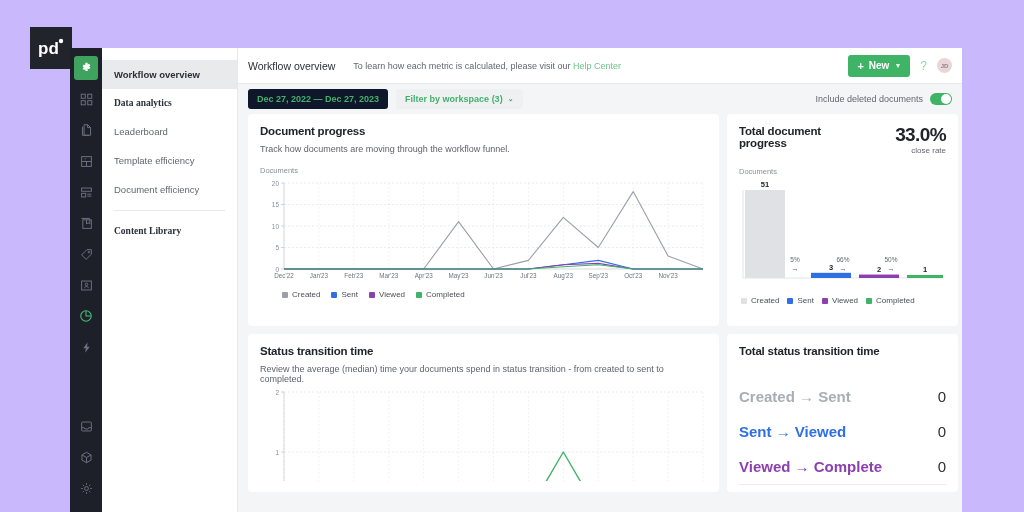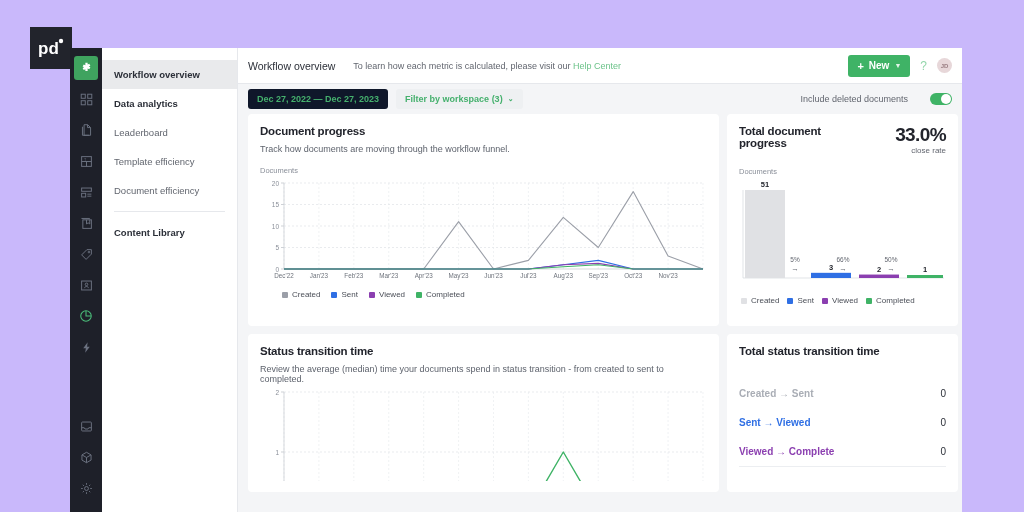--- a/index.html
+++ b/index.html
@@ -47,21 +47,21 @@
     padding-top:12px;
   }
   .subnav-title {
     font-size:13px; font-weight:bold; color:#2b2f38;
     padding:8px 12px 14px 12px; letter-spacing:-.1px;
   }
   .nav-item {
     font-size:9.5px; padding:9px 12px; color:#62666f;
     white-space:nowrap;
   }
-  .nav-item.bold { font-weight:bold; color:#2b2f38; }
+  .nav-item.bold { font-weight:bold; color:#2b2f38;font-family:Liberation Serif, serif; }
   .nav-item.selected { background:#e9eaec; font-weight:bold; color:#2b2f38; }
   .nav-sep { height:1px; background:#e6e8ec; margin:6px 12px; }
 
   
   .main {
     position:absolute; left:238px; top:48px;
     width:724px; height:464px; background:#f4f5f7;
   }
   .topbar {
     height:36px; background:#fff; border-bottom:1px solid #e6e8ec;
@@ -88,21 +88,21 @@
   
   .filterbar {
     height:30px; display:flex; align-items:center; padding:0 10px; gap:8px;
   }
   .chip {
     background:#0f172a; border-radius:3px; padding:5px 9px;
     font-size:9px; font-weight:bold; color:#45b06d; white-space:nowrap;
   }
   .chip.flat { background:#eef0f2; display:flex; align-items:center; gap:5px; }
   .chip .caret { font-size:7px; }
-  .toggle-wrap { margin-left:auto; display:flex; align-items:center; gap:22px; }
+  .toggle-wrap { margin-left:auto; display:flex; align-items:center; gap:7px; }
   .toggle-label { font-size:9px; color:#62666f; }
   .toggle {
     width:22px; height:12px; border-radius:6px; background:#3fb366;
     position:relative;
   }
   .toggle:after {
     content:""; position:absolute; right:1px; top:1px;
     width:10px; height:10px; border-radius:50%; background:#fff;
   }
 
@@ -127,21 +127,21 @@
 
   
   .tdp-head { display:flex; align-items:flex-start; justify-content:space-between; }
   .tdp-rate { text-align:right; }
   .tdp-pct { font-size:19px; font-weight:bold; color:#22242c; letter-spacing:-.6px; line-height:1; }
   .tdp-cap { font-size:8px; color:#62666f; margin-top:2px; }
 
   
   .tt-row {
     display:flex; align-items:center; justify-content:space-between;
-    font-size:10px; font-weight:bold; padding:9px 0;
+    font-size:15px; font-weight:bold; padding:9px 0;
   }
   .tt-row .val { color:#2b2f38; font-weight:normal; }
   .tt-sep { height:1px; background:#eceef1; }
   .c-gray { color:#a9adb5; }
   .c-blue { color:#2f6fe4; }
   .c-purple { color:#8b3fb0; }
 </style>
 </head>
 <body>
 

